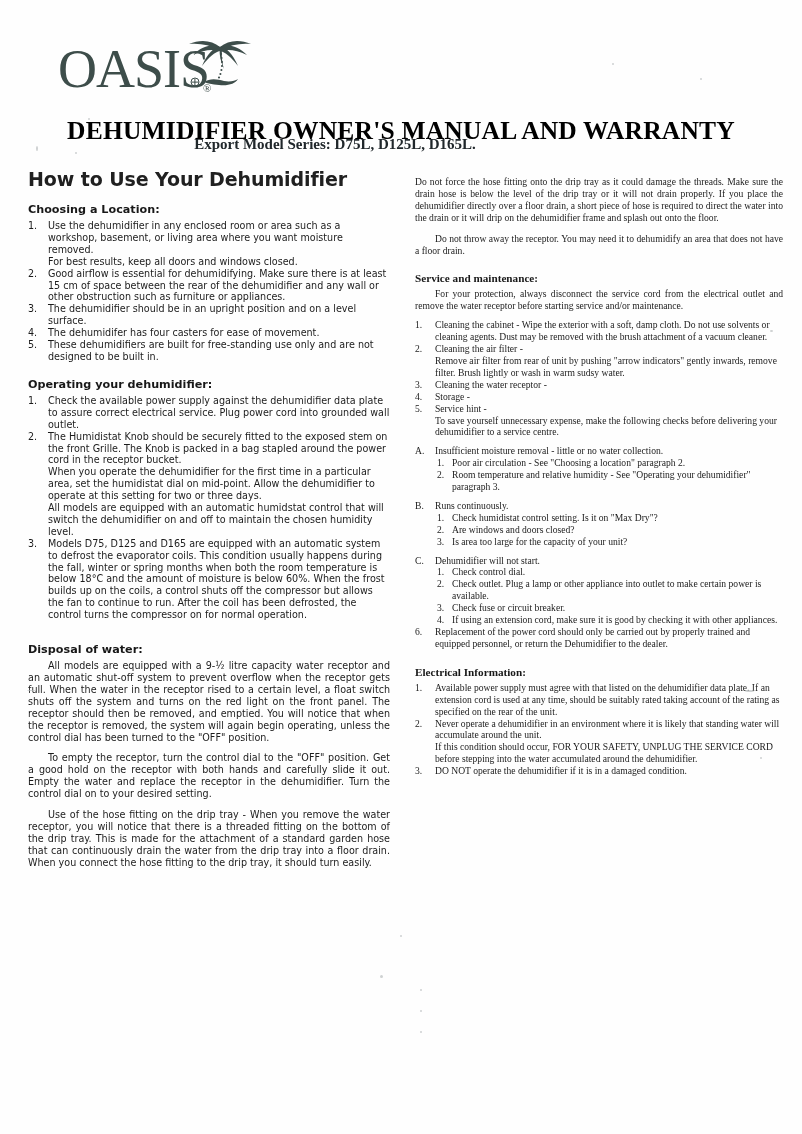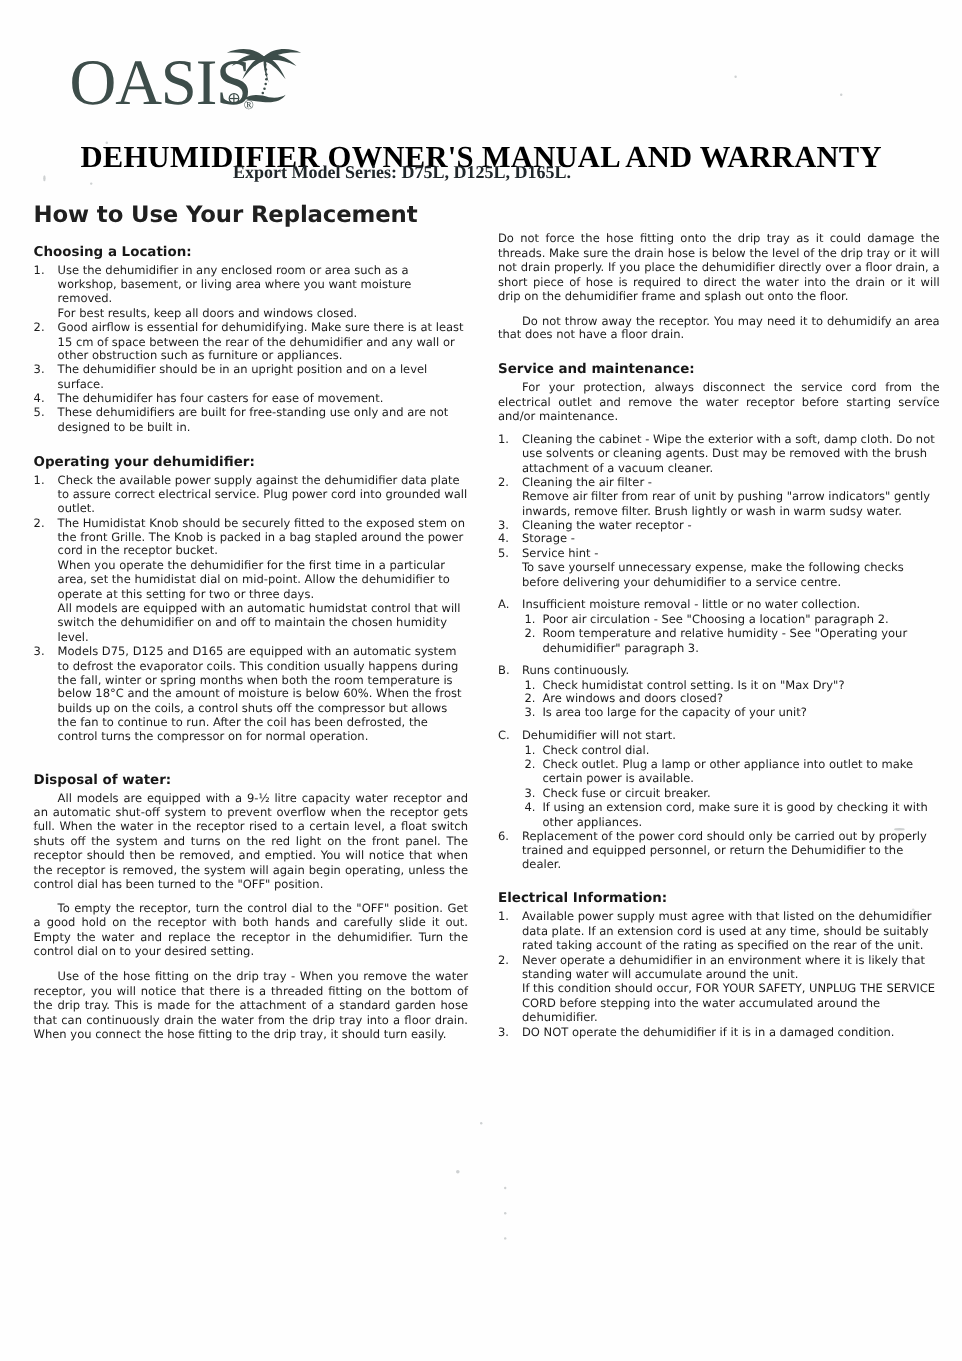--- a/index.html
+++ b/index.html
@@ -84,21 +84,21 @@
   }
 
   
   .col {
     position: absolute;
     top: 168px;
     font-size: 9.6px;
     line-height: 11.9px;
   }
   .col-left  { left: 28px;  width: 362px; }
-  .col-right { left: 415px; width: 368px; top: 194px; }
+  .col-right { left: 415px; width: 368px; top: 176px; font-family: Liberation Serif, serif; }
 
   .main-heading {
     font-size: 19px;
     font-weight: 600;
     letter-spacing: -0.1px;
     color: #202020;
     margin: 0 0 13px 0;
     line-height: 22px;
   }
   .sec-heading {
@@ -200,21 +200,21 @@
 
     <div class="dust" style="left:36px;  top:146px; width:2px; height:5px;"></div>
     <div class="dust" style="left:75px;  top:152px; width:2px; height:2px;"></div>
     <div class="dust" style="left:88px;  top:118px; width:2px; height:2px;"></div>
     <div class="dust" style="left:612px; top:63px;  width:2px; height:2px;"></div>
     <div class="dust" style="left:700px; top:78px;  width:2px; height:2px;"></div>
   </div>
 
   <div class="col col-left">
 
-    <h1 class="main-heading">How to Use Your Replacement</h1>
+    <h1 class="main-heading">How to Use Your Dehumidifier</h1>
 
     <div class="sec-heading">Choosing a Location:</div>
 
     <div class="li lvl1">
       <span class="mark">1.</span>
       <span class="body">
         <span>Use the dehumidifier in any enclosed room or area such as a workshop, basement, or living area where you want moisture removed.</span>
         <span class="sub">For best results, keep all doors and windows closed.</span>
       </span>
     </div>

